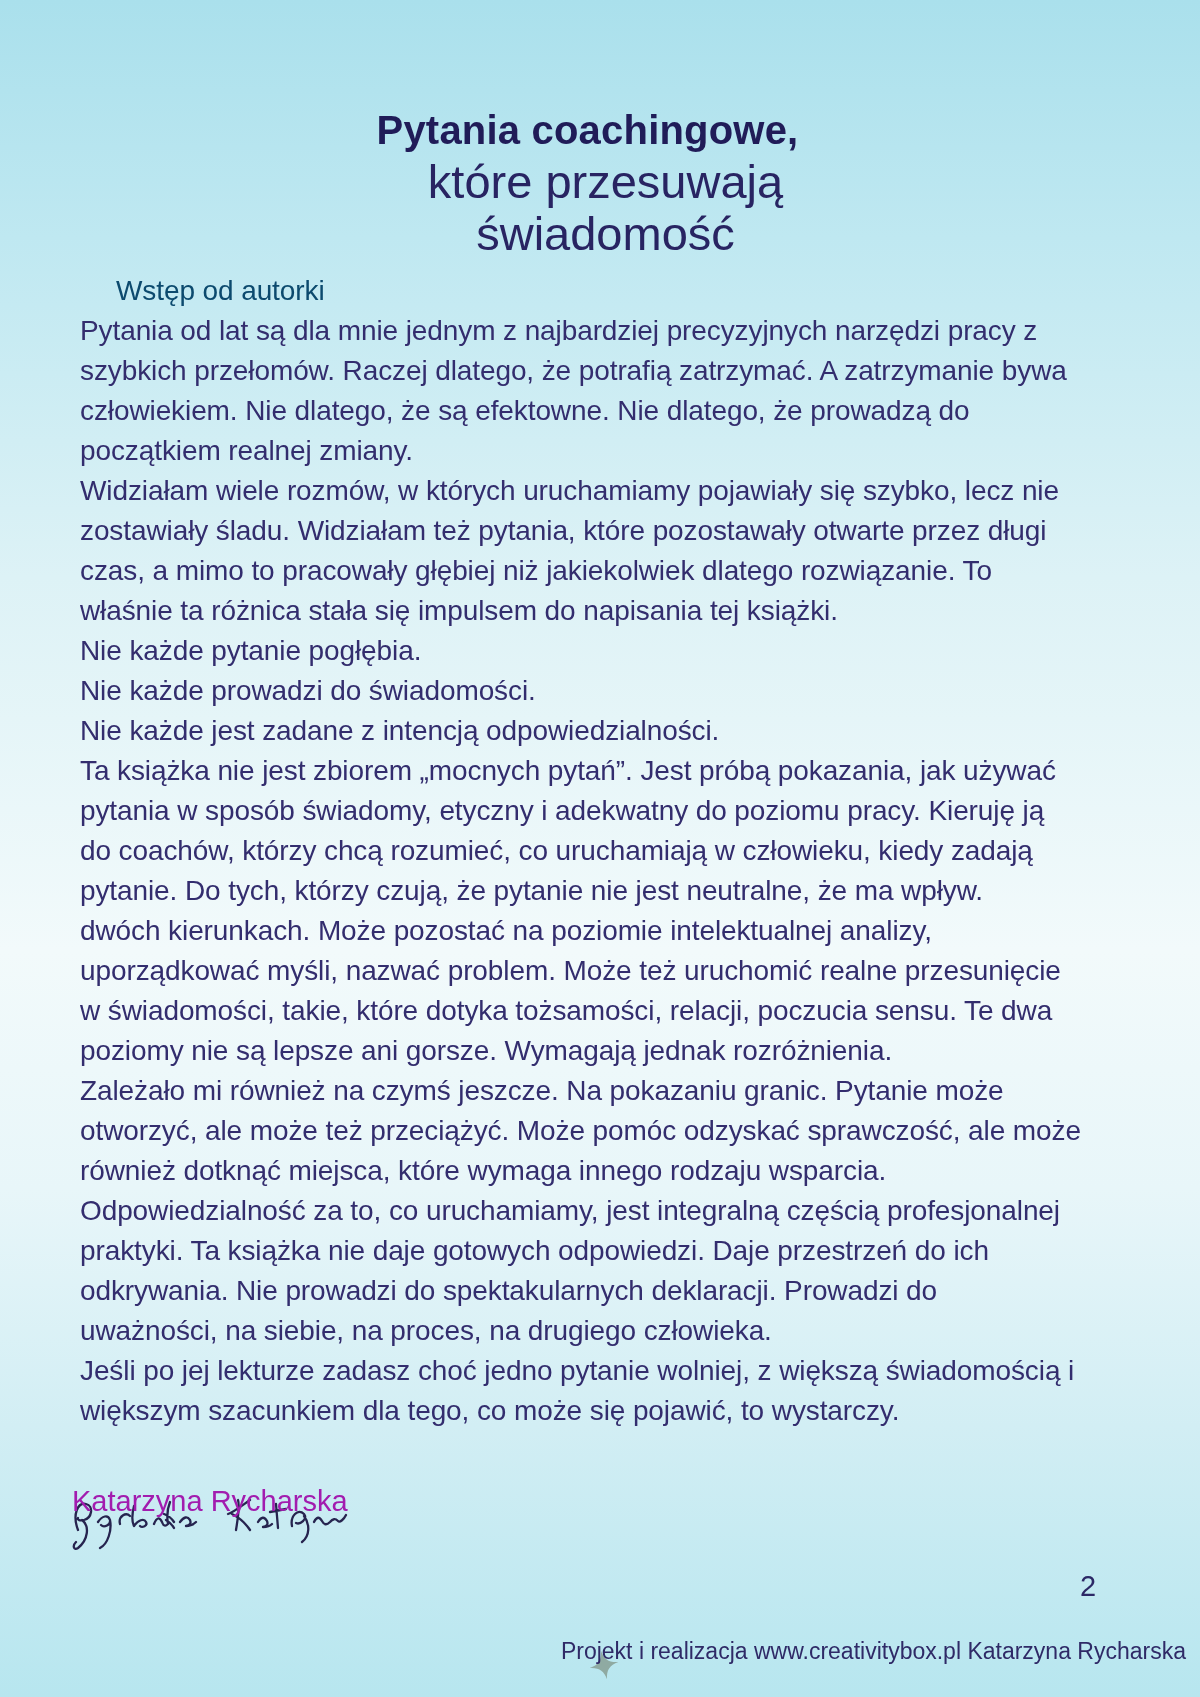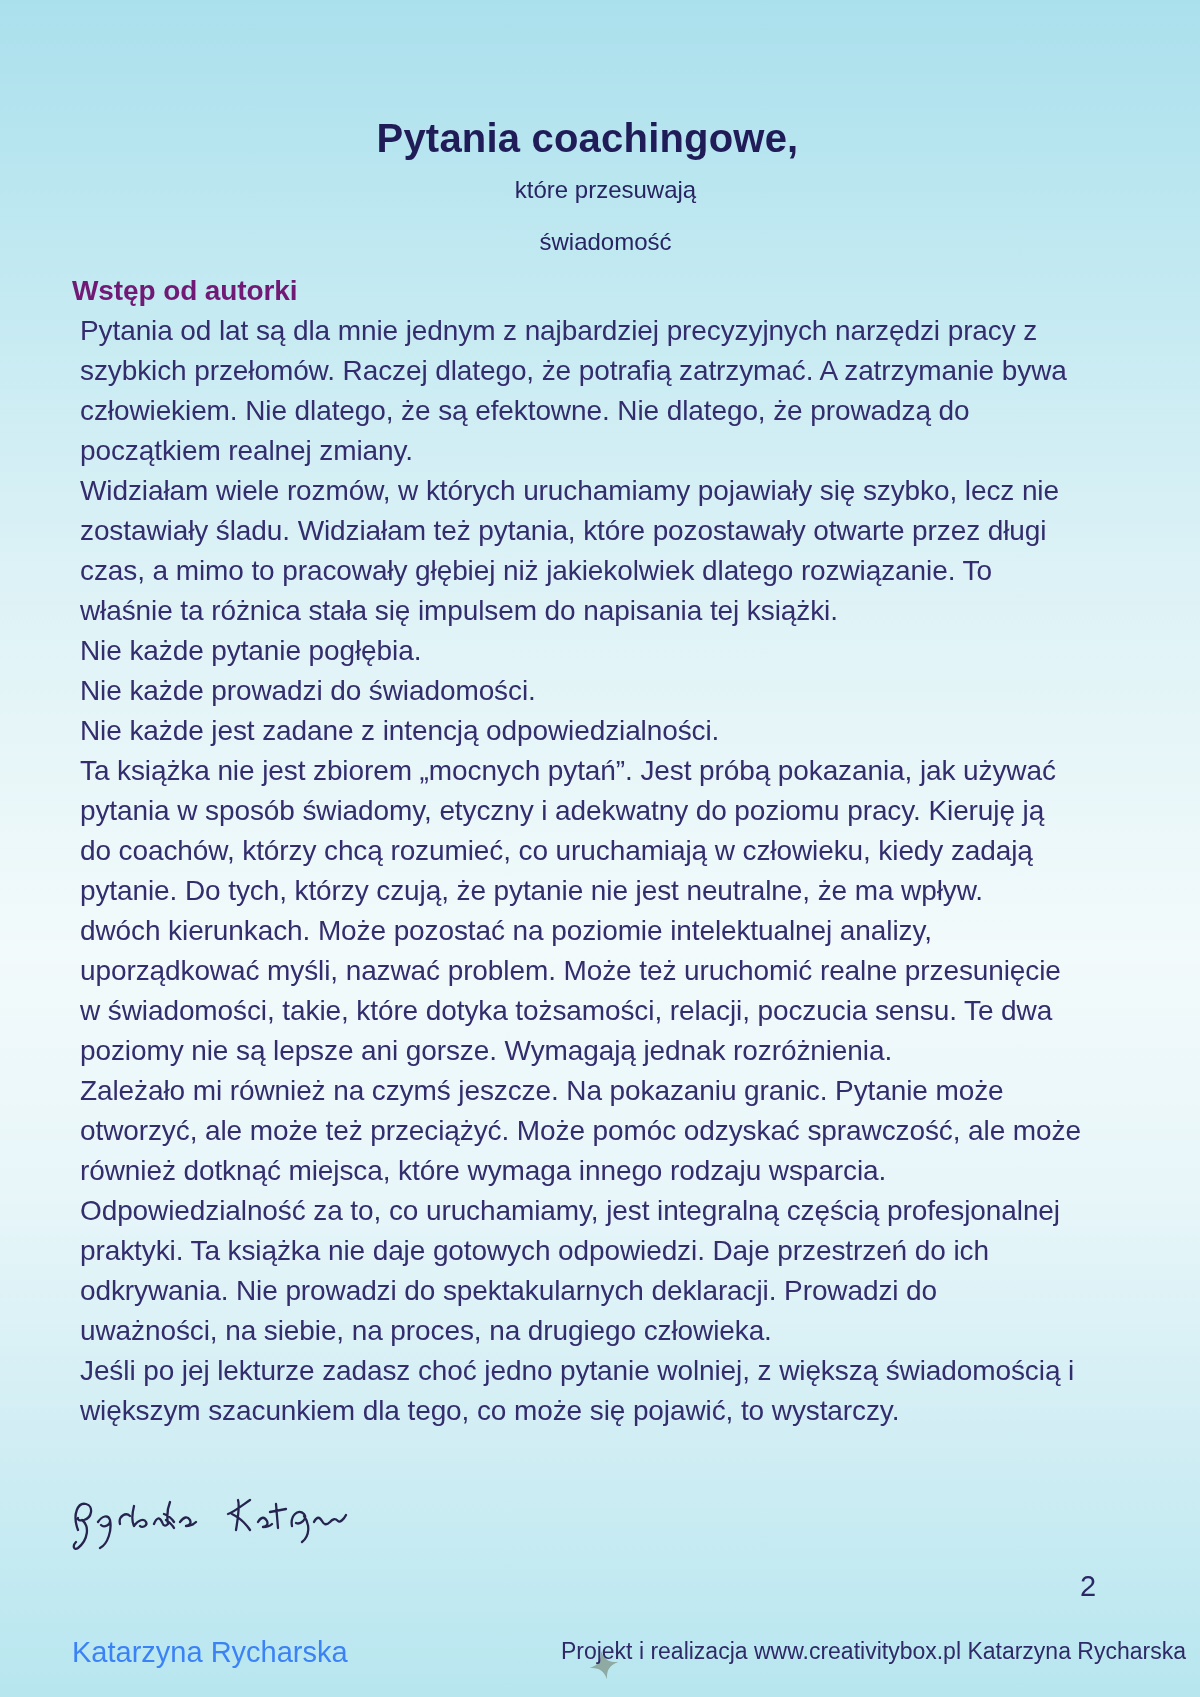--- a/index.html
+++ b/index.html
@@ -6,36 +6,36 @@
   body{
     width:1200px;height:1697px;
     font-family:"Liberation Sans","DejaVu Sans",sans-serif;
     position:relative;overflow:hidden;
     background:linear-gradient(180deg,
       #aae0ec 0%, #bfe8f1 14%, #ddf2f6 34%,
       #f2fafb 56%, #e8f6f9 70%, #d2eef4 84%, #b7e6ef 100%);
   }
   .page{position:absolute;inset:0;}
   .title-block{
-    position:absolute;top:112px;left:0;width:1175px;
+    position:absolute;top:104px;left:0;width:1175px;
     text-align:center;color:#201c58;line-height:52px;
   }
   .title-l1{font-size:40px;font-weight:700;letter-spacing:.2px;}
-  .title-l2,.title-l3{font-size:24px;font-weight:400;color:#282462;margin-left:36px;}
+  .title-l2,.title-l3{font-size:47px;font-weight:400;color:#282462;margin-left:36px;}
   .body-block{
     position:absolute;top:271px;left:72px;width:1070px;
     color:#332d6e;font-size:28px;line-height:40px;
     letter-spacing:-0.1px;
   }
-  .heading{font-weight:700;color:#701a75;}
+  .heading{font-weight:400;color:#0c4a6e;margin-left:44px;}
   .bl{white-space:nowrap;margin-left:8px;}
   .signature-svg{position:absolute;left:68px;top:1492px;}
   .author-name{
-    position:absolute;left:72px;top:1636px;
-    font-size:29px;color:#3b82f6;
+    position:absolute;left:72px;top:1485px;
+    font-size:29px;color:#a21caf;
   }
   .page-number{
     position:absolute;left:1080px;top:1570px;
     font-size:29px;color:#2c2866;
   }
   .footer{
     position:absolute;top:1638px;right:14px;
     font-size:23px;color:#2f2a67;white-space:nowrap;z-index:2;
   }
   .star-svg{position:absolute;left:588px;top:1648px;z-index:1;transform:rotate(-12deg);}

